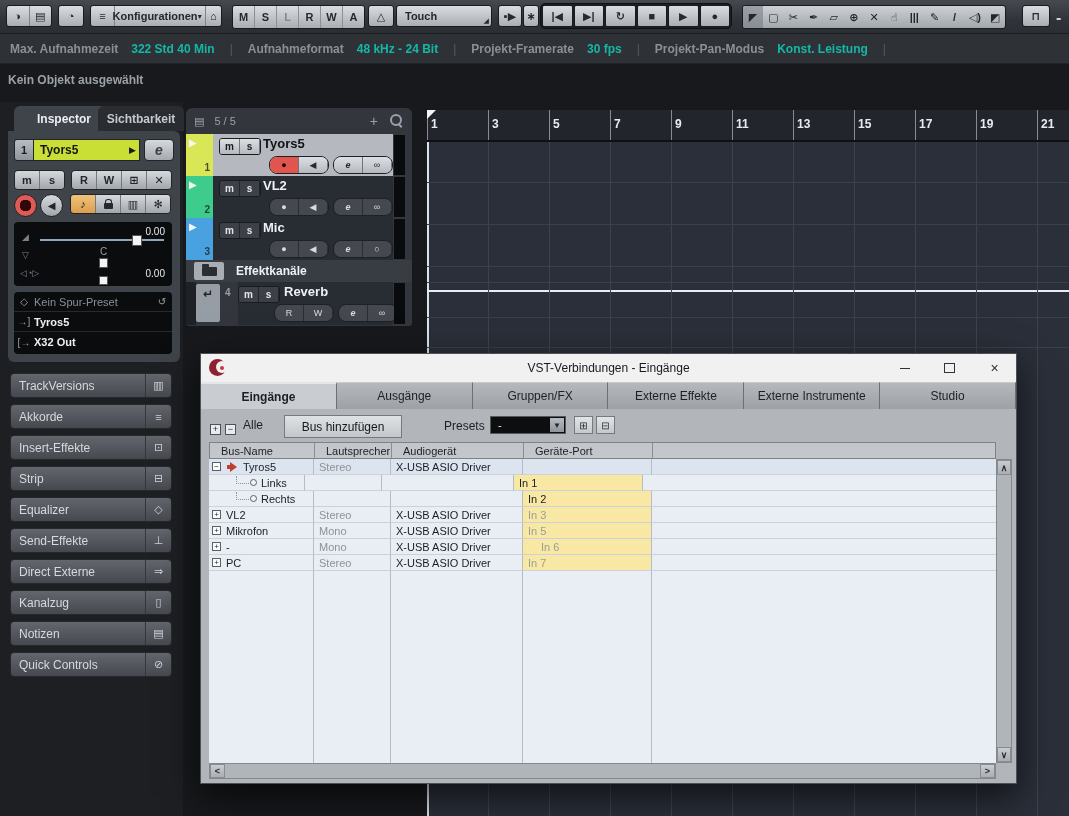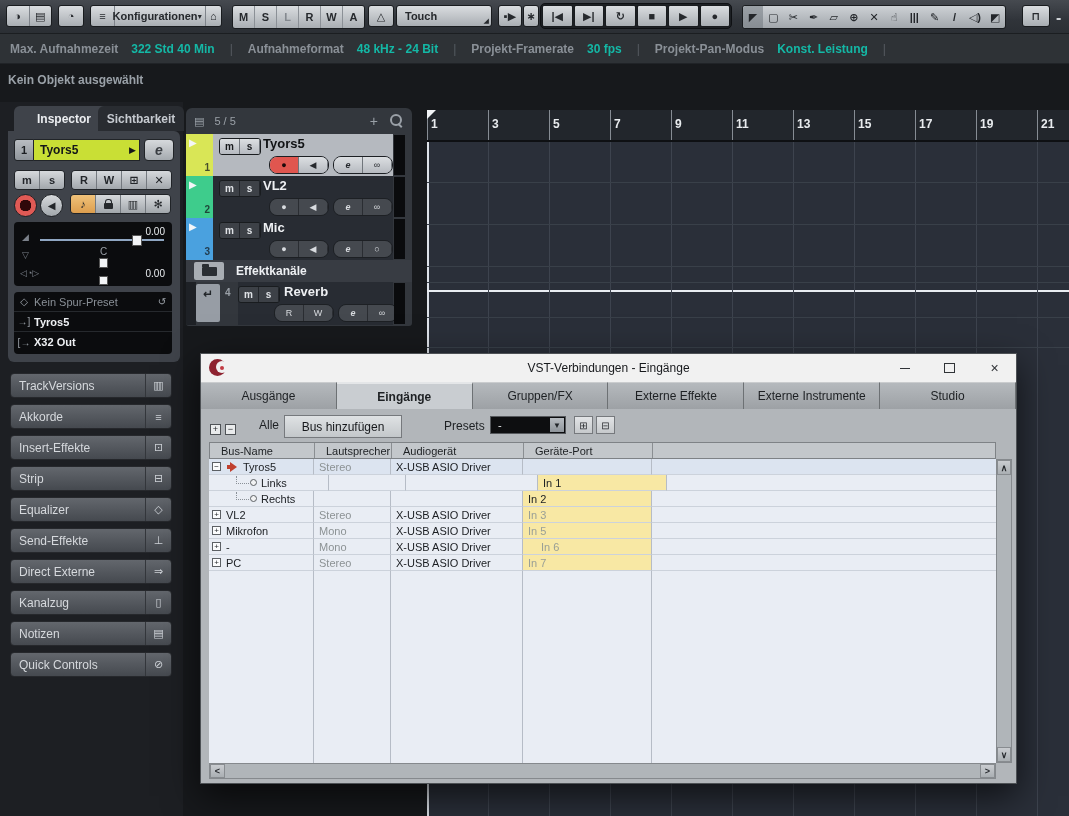--- a/index.html
+++ b/index.html
@@ -551,31 +551,31 @@
       <span class="ttl">VST-Verbindungen - Eingänge</span>
       <div class="winbtn" style="left:681px;">
           <span class="mini"></span>
         </div>
       <div class="winbtn" style="left:726px;">
           <span class="maxi"></span>
         </div>
       <div class="winbtn" style="left:771px;font-size:14px;">×</div>
     </div>
     <div id="dlg-tabs">
+        <div class="dtab act">Eingänge</div>
         <div class="dtab">Ausgänge</div>
-        <div class="dtab act">Eingänge</div>
         <div class="dtab">Gruppen/FX</div>
         <div class="dtab">Externe Effekte</div>
         <div class="dtab">Externe Instrumente</div>
         <div class="dtab">Studio</div>
       </div>
     <div id="dlg-toolbar">
       <span style="position:absolute;left:9px;top:9px;"><span class="xbox">+</span></span>
       <span style="position:absolute;left:24px;top:9px;"><span class="xbox">−</span></span>
-      <span style="position:absolute;left:58px;top:9px;font-size:12px;color:#1d2023;">Alle</span>
+      <span style="position:absolute;left:42px;top:9px;font-size:12px;color:#1d2023;">Alle</span>
       <div id="busbtn">Bus hinzufügen</div>
       <span style="position:absolute;left:243px;top:10px;font-size:12px;color:#1d2023;">Presets</span>
       <div id="presetsel">
         <span>-</span>
         <span class="da">▼</span>
       </div>
       <div class="miniic" style="left:373px;">⊞</div>
       <div class="miniic" style="left:395px;">⊟</div>
     </div>
     <div id="tblhead">
@@ -595,21 +595,21 @@
           <div class="dcell" style="width: 77px; padding-left: 5px;">
             <span class="dim">Stereo</span>
           </div>
           <div class="dcell" style="width: 132px; padding-left: 5px;">
             <span>X-USB ASIO Driver</span>
           </div>
           <div class="dcell" style="width: 129px; padding-left: 5px;"></div>
           <div class="dcell" style="flex: 1 1 0%; border-right: none;"></div>
         </div>
         <div class="drow">
-          <div class="dcell" style="width: 120px;">
+          <div class="dcell" style="width: 96px;">
             <span class="treeline"></span>
             <span class="circ"></span>
             <span>Links</span>
           </div>
           <div class="dcell" style="width: 77px; padding-left: 5px;"></div>
           <div class="dcell" style="width: 132px; padding-left: 5px;"></div>
           <div class="dcell yel" style="width: 129px; padding-left: 5px;">
             <span>In 1</span>
           </div>
           <div class="dcell" style="flex: 1 1 0%; border-right: none;"></div>

